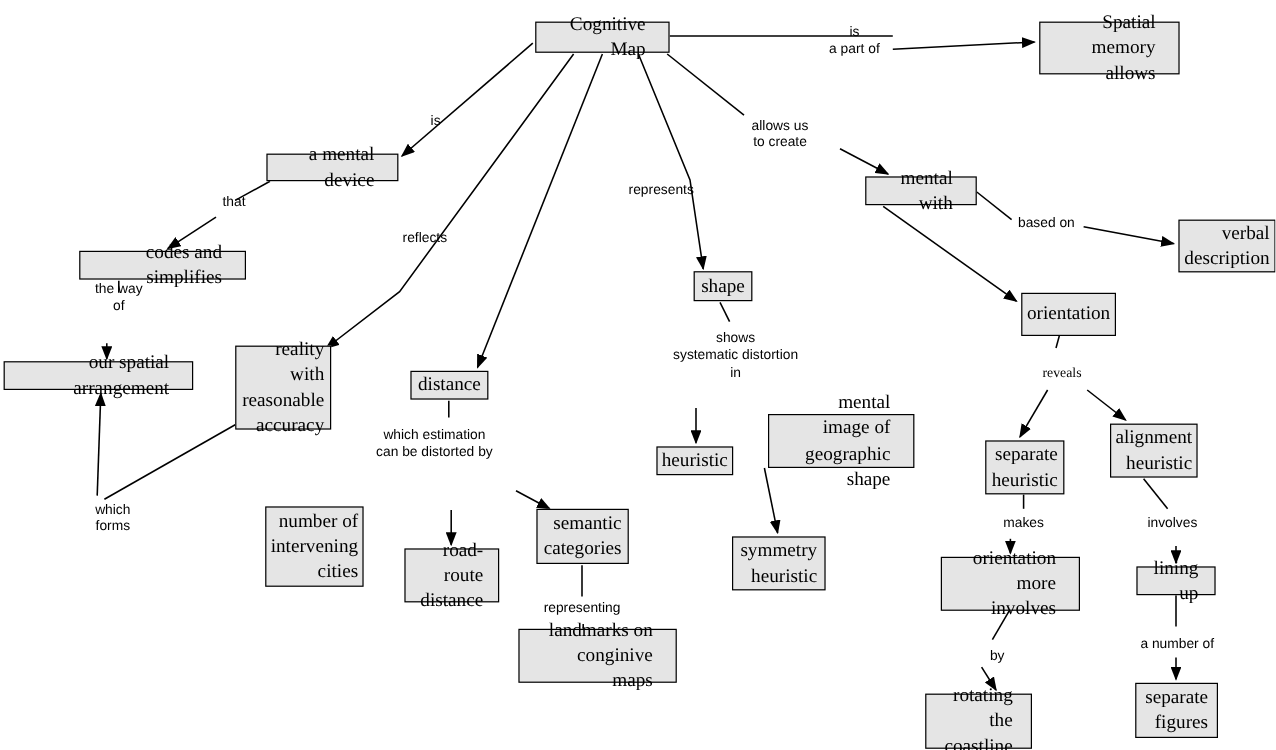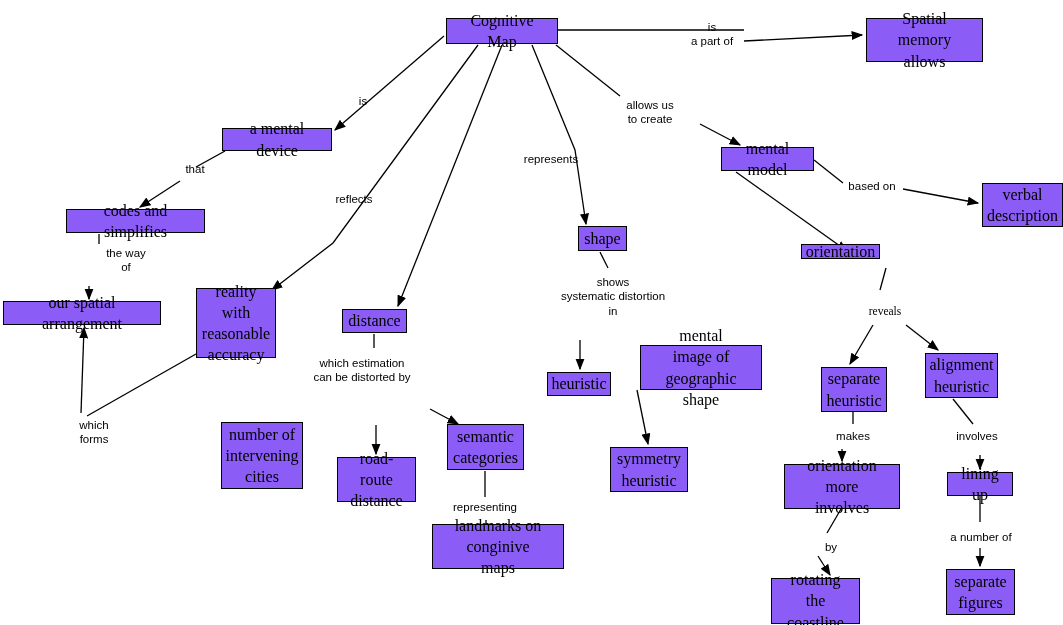--- a/index.html
+++ b/index.html
@@ -19,26 +19,26 @@
     position: absolute;
     left: 0;
     top: 0;
     width: 1063px;
     height: 625px;
   }
   .node {
     position: absolute;
     box-sizing: border-box;
     border: 1px solid #000000;
-    background: #8b5cf6;
+    background: #e5e5e5;
     font-family: "Liberation Serif", serif;
     font-size: 16px;
     line-height: 1.32;
     color: #000000;
-    text-align: center;
+    text-align: right;
     display: flex;
     align-items: center;
     justify-content: center;
     padding: 1px 19px;
     white-space: pre-line;
     z-index: 3;
   }
   .elabel {
     position: absolute;
     font-family: "Liberation Sans", sans-serif;
@@ -100,26 +100,26 @@
         <path d="M 980,496 L 980,522" fill="none" stroke="#000000" stroke-width="1.3"></path>
         <path d="M 980,548 L 980,566" fill="none" stroke="#000000" stroke-width="1.3" marker-end="url(#arrowhead)"></path>
       </g>
   </svg>
 
   <div id="nodes-layer">
       <div class="node" style="left: 446px; top: 18px; width: 112px; height: 26px;">Cognitive Map</div>
       <div class="node" style="left: 866px; top: 18px; width: 117px; height: 44px;">Spatial memory
 allows</div>
       <div class="node" style="left: 222px; top: 128px; width: 110px; height: 23px;">a mental device</div>
-      <div class="node" style="left: 721px; top: 147px; width: 93px; height: 24px;">mental model</div>
+      <div class="node" style="left: 721px; top: 147px; width: 93px; height: 24px;">mental with</div>
       <div class="node" style="left: 982px; top: 183px; width: 81px; height: 44px;">verbal
 description</div>
       <div class="node" style="left: 66px; top: 209px; width: 139px; height: 24px;">codes and simplifies</div>
       <div class="node" style="left: 578px; top: 226px; width: 49px; height: 25px;">shape</div>
-      <div class="node" style="left: 801px; top: 244px; width: 79px; height: 15px;">orientation</div>
+      <div class="node" style="left: 851px; top: 244px; width: 79px; height: 36px;">orientation</div>
       <div class="node" style="left: 196px; top: 288px; width: 80px; height: 70px;">reality with
 reasonable
 accuracy</div>
       <div class="node" style="left: 3px; top: 301px; width: 158px; height: 24px;">our spatial arrangement</div>
       <div class="node" style="left: 342px; top: 309px; width: 65px; height: 24px;">distance</div>
       <div class="node" style="left: 640px; top: 345px; width: 122px; height: 45px;">mental image of
 geographic shape</div>
       <div class="node" style="left: 547px; top: 372px; width: 64px; height: 24px;">heuristic</div>
       <div class="node" style="left: 821px; top: 367px; width: 66px; height: 45px;">separate
 heuristic</div>
@@ -147,21 +147,21 @@
   <div id="labels-layer">
       <div class="elabel" style="left: 712px; top: 20px;">is
 a part of</div>
       <div class="elabel" style="left: 363px; top: 94px;">is</div>
       <div class="elabel" style="left: 650px; top: 98px;">allows us
 to create</div>
       <div class="elabel" style="left: 195px; top: 162px;">that</div>
       <div class="elabel" style="left: 551px; top: 152px;">represents</div>
       <div class="elabel" style="left: 872px; top: 179px;">based on</div>
       <div class="elabel" style="left: 354px; top: 192px;">reflects</div>
-      <div class="elabel" style="left: 99px; top: 246px; margin-left: 27px;">the way
+      <div class="elabel" style="left: 99px; top: 234px;">the way
 of</div>
       <div class="elabel" style="left: 613px; top: 275px;">shows
 systematic distortion
 in</div>
       <div class="elabel" style="left: 885px; top: 304px; font-family: Liberation Serif, serif;">reveals</div>
       <div class="elabel" style="left: 362px; top: 356px;">which estimation
 can be distorted by</div>
       <div class="elabel" style="left: 94px; top: 418px;">which
 forms</div>
       <div class="elabel" style="left: 853px; top: 429px;">makes</div>

